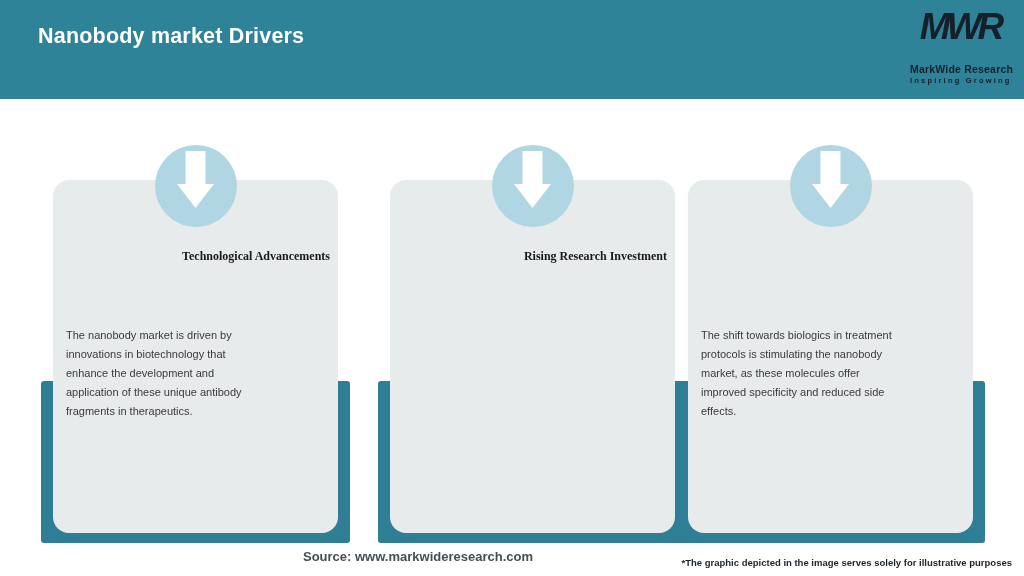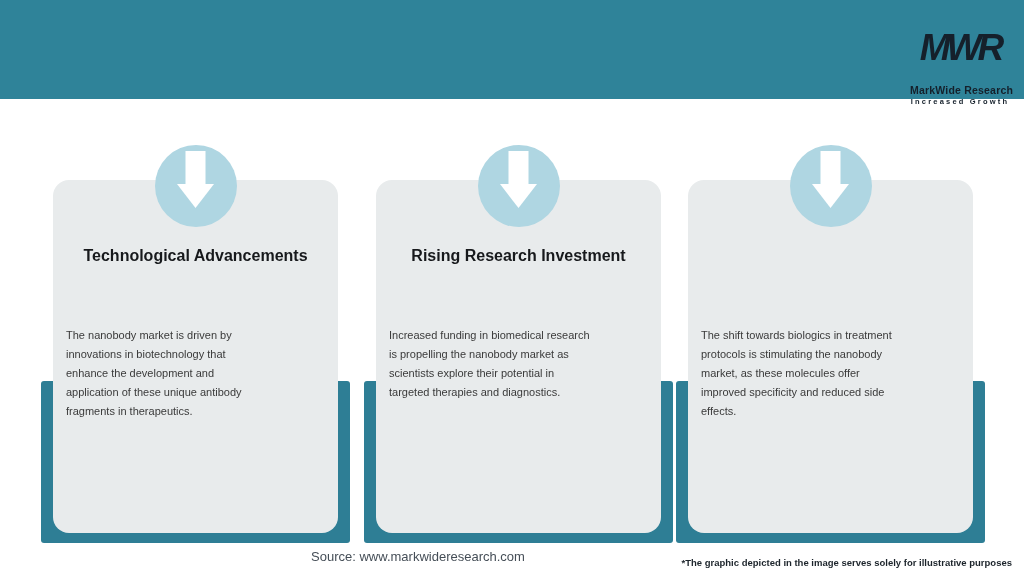--- a/index.html
+++ b/index.html
@@ -36,21 +36,20 @@
     text-align: center;
     color: #15202B;
   }
   .logo-monogram {
     font-size: 37px;
     line-height: 37px;
     font-weight: 900;
     font-style: italic;
     letter-spacing: -4px;
     color: #15202B;
-    margin-top: 21px;
   }
   .logo-name {
     margin-top: 18px;
     font-size: 10.5px;
     font-weight: bold;
     letter-spacing: 0.2px;
     white-space: nowrap;
     color: #15202B;
   }
   .logo-tagline {
@@ -63,21 +62,21 @@
   }
 
   
   .card-wrap {
     position: absolute;
     top: 143px;
     width: 309px;
     height: 400px;
   }
   .card-wrap.c1 { left: 41px; }
-  .card-wrap.c2 { left: 364px; }
+  .card-wrap.c2 { left: 378px; }
   .card-wrap.c3 { left: 676px; }
 
   .backing {
     position: absolute;
     left: 0; right: 0;
     top: 238px;
     height: 162px;
     background: #2E7E95;
     border-radius: 3px;
   }
@@ -86,26 +85,27 @@
     left: 12px; right: 12px;
     top: 37px;
     height: 353px;
     background: #E8EBEC;
     border-radius: 16px;
   }
   .card-title {
     position: absolute;
     left: 8px; right: 8px;
     top: 66px;
-    text-align: center;
-    font-size: 16px;
+    text-align: right;
+    font-size: 12px;
     font-weight: bold;
     line-height: 20px;
     color: #17191C;
     white-space: pre-line;
+    font-family: Liberation Serif, serif;
   }
   .card-body {
     position: absolute;
     left: 13px; right: 12px;
     top: 146px;
     font-size: 11px;
     line-height: 19px;
     color: #3A3A3A;
     white-space: pre-line;
   }
@@ -123,41 +123,42 @@
   }
   .arrow-svg { display: block; margin-top: 6px; }
 
   
   .source {
     position: absolute;
     left: 0; top: 549px;
     width: 836px;
     text-align: center;
     font-size: 13px;
-    font-weight: normal;
+    font-weight: bold;
     color: #454E57;
   }
   .disclaimer {
     position: absolute;
     right: 12px; top: 557px;
     font-size: 9.5px;
     color: #1C242B;
     font-weight: bold;
   }
 </style>
 </head>
 <body>
 
 <div class="canvas">
 
   <div class="header">
+    <div class="page-title">Nanobody market Drivers</div>
     <div class="logo">
       <div class="logo-monogram">MWR</div>
       <div class="logo-name">MarkWide Research</div>
-      <div class="logo-tagline">Increased Growth</div>
+      <div class="logo-tagline">Inspiring Growing</div>
     </div>
   </div>
 
   <div class="card-wrap c1">
     <div class="backing"></div>
     <div class="card">
       <div class="card-title">Technological Advancements</div>
       <div class="card-body">The nanobody market is driven by
 innovations in biotechnology that
 enhance the development and
@@ -169,24 +170,20 @@
         <rect x="8.5" y="0" width="20" height="34" fill="#ffffff"></rect>
         <polygon points="0,33 37,33 18.5,57" fill="#ffffff"></polygon>
       </svg>
     </div>
   </div>
 
   <div class="card-wrap c2">
     <div class="backing"></div>
     <div class="card">
       <div class="card-title">Rising Research Investment</div>
-      <div class="card-body">Increased funding in biomedical research
-is propelling the nanobody market as
-scientists explore their potential in
-targeted therapies and diagnostics.</div>
     </div>
     <div class="circle">
       <svg class="arrow-svg" width="37" height="57" viewBox="0 0 37 57">
         <rect x="8.5" y="0" width="20" height="34" fill="#ffffff"></rect>
         <polygon points="0,33 37,33 18.5,57" fill="#ffffff"></polygon>
       </svg>
     </div>
   </div>
 
   <div class="card-wrap c3">

